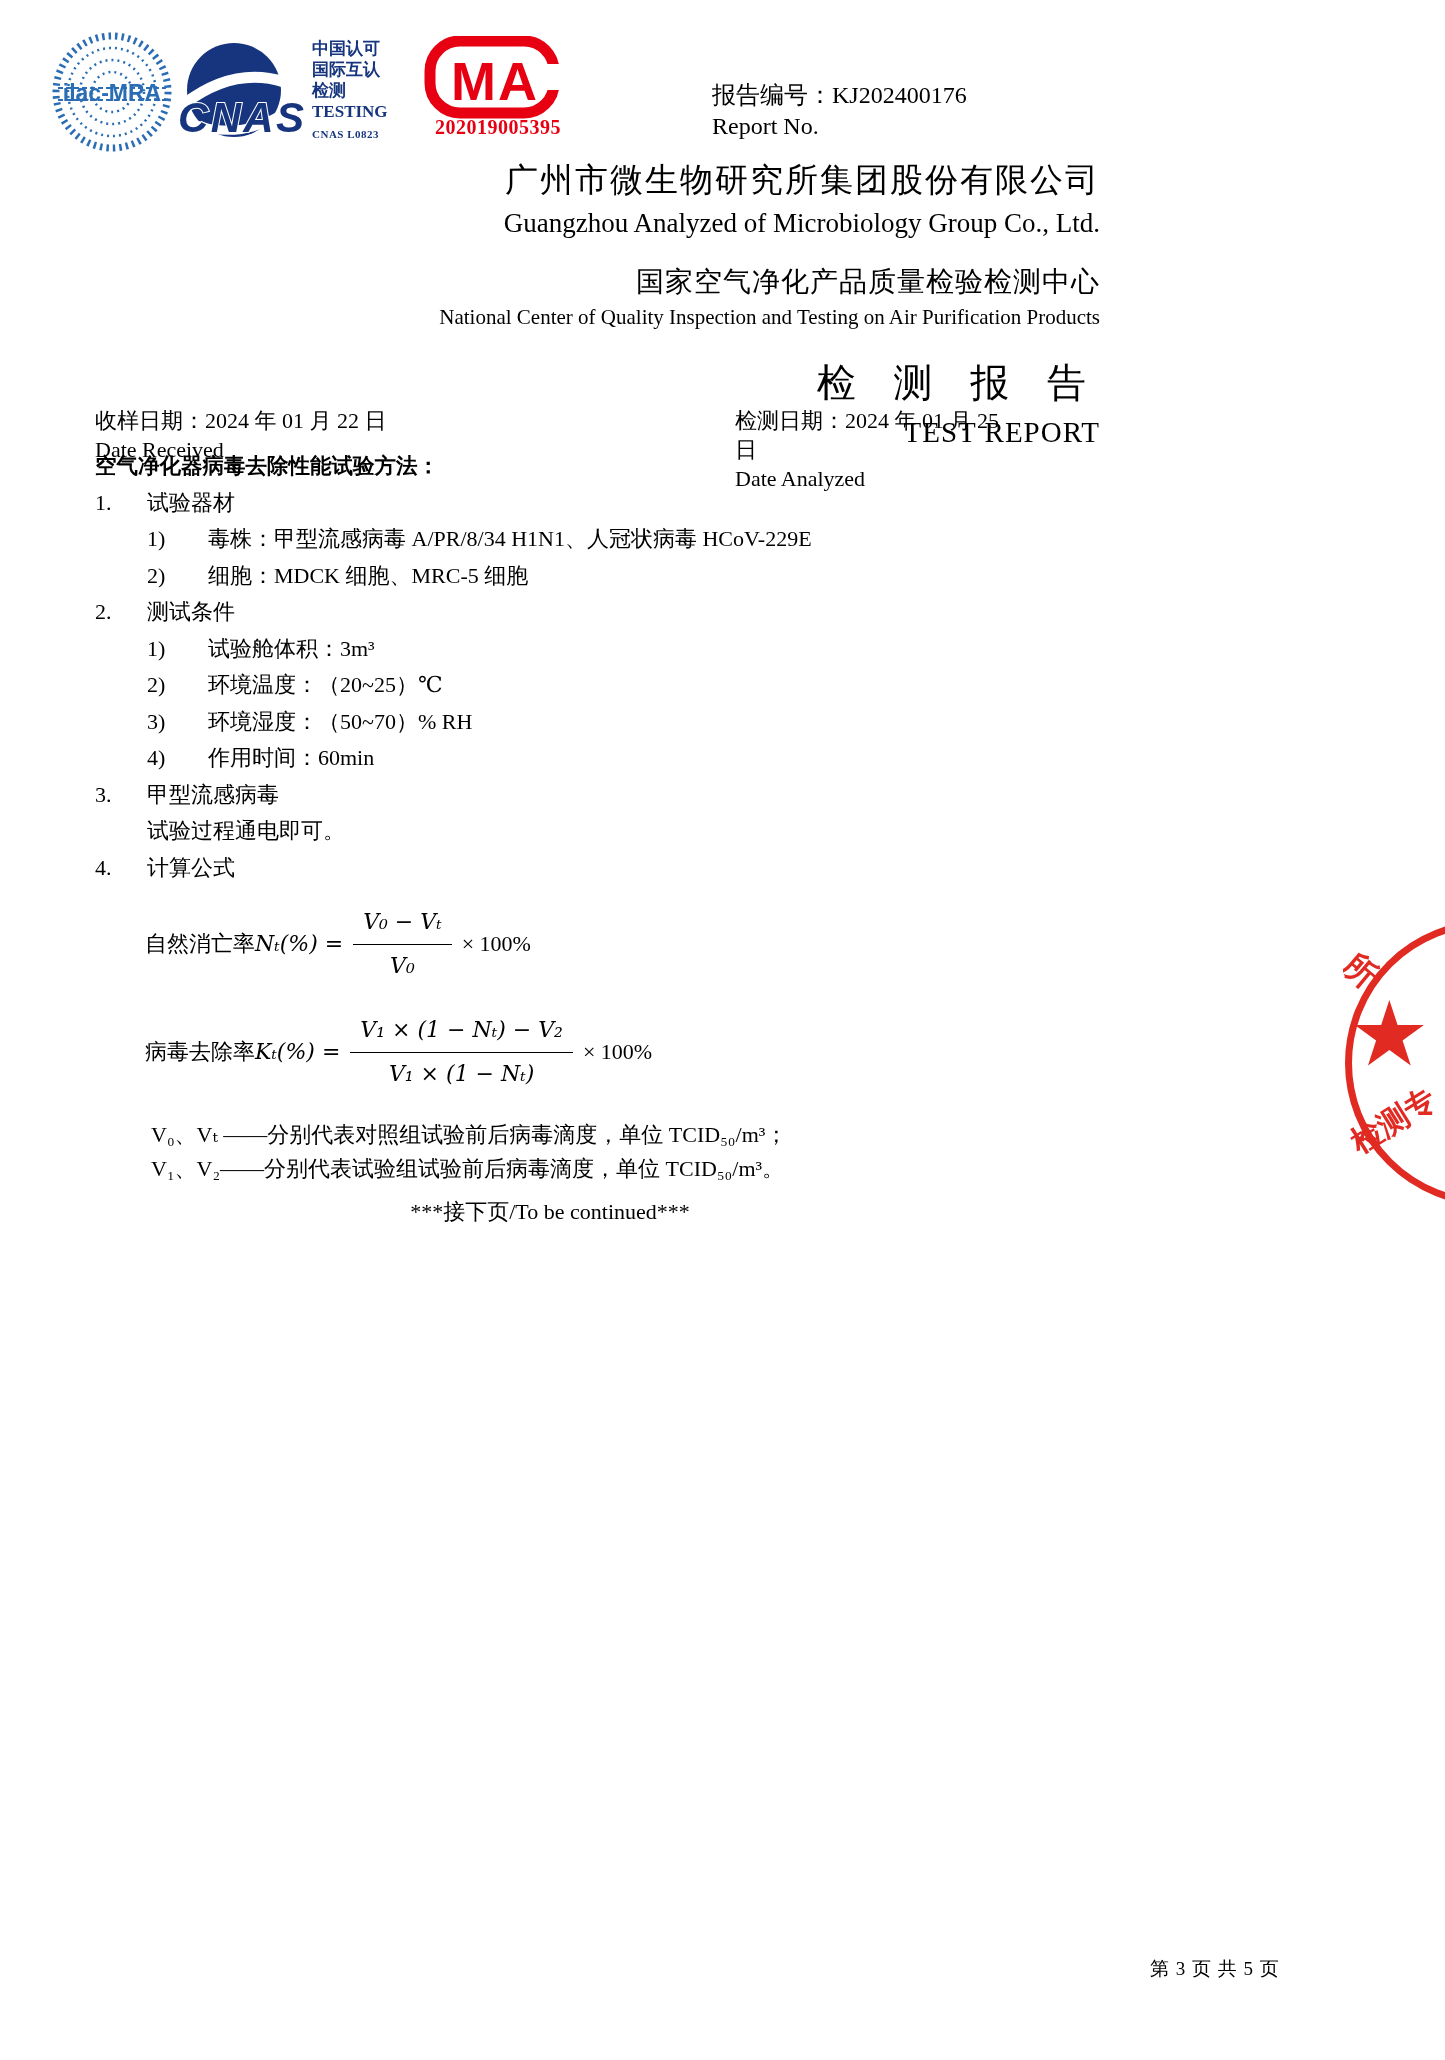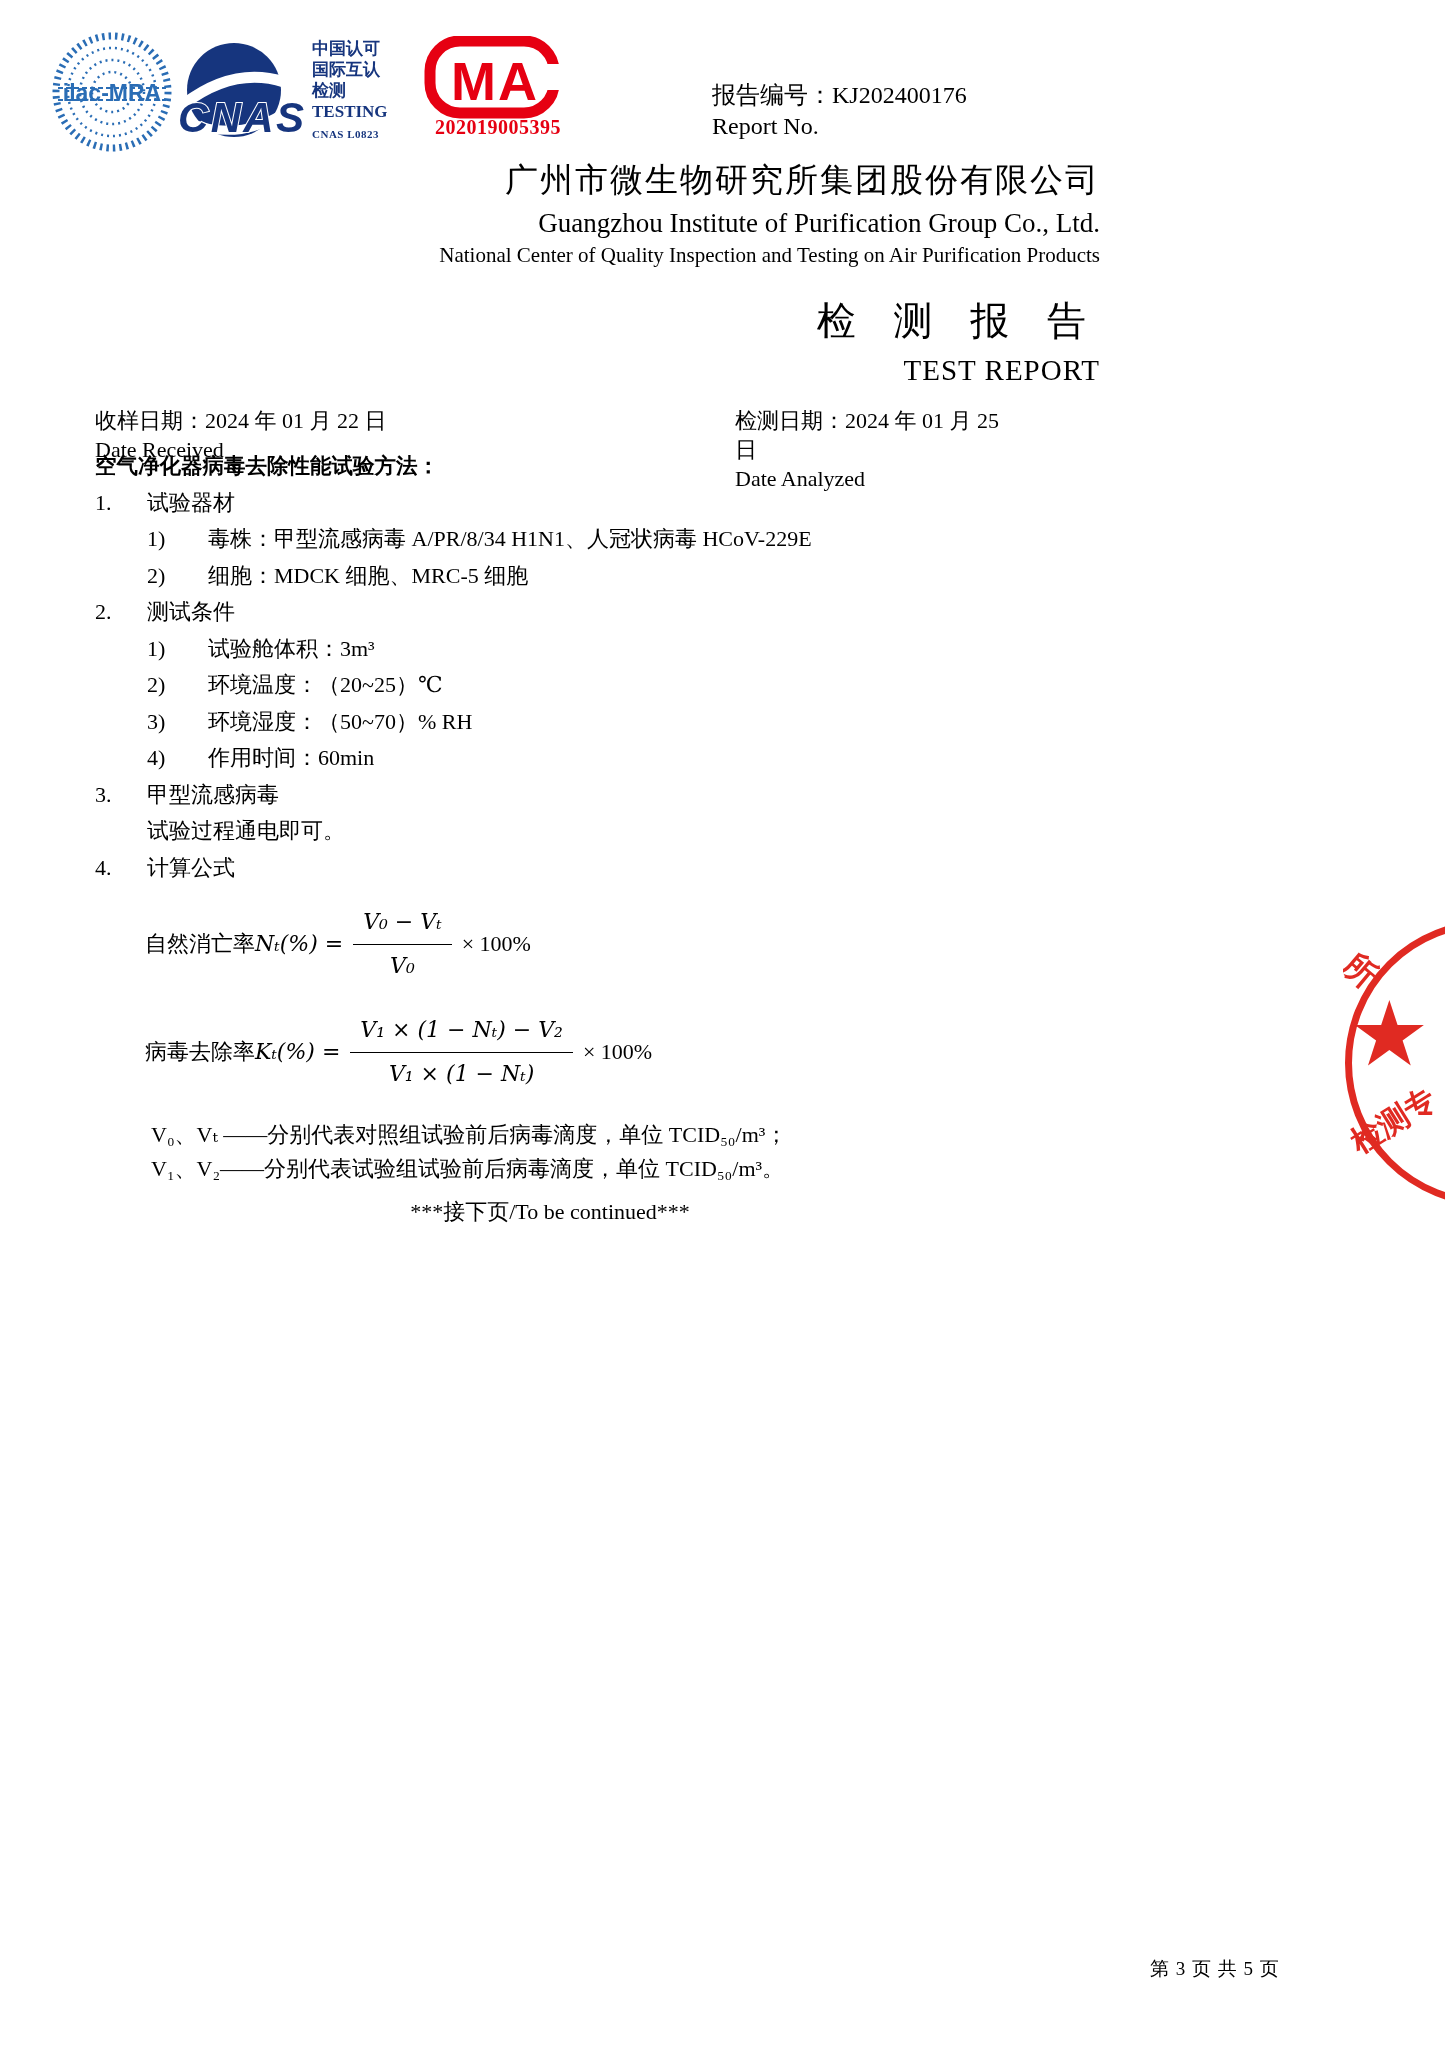--- a/index.html
+++ b/index.html
@@ -98,21 +98,22 @@
   </svg>
   <div class="cma-number">202019005395</div>
 
   <div class="report-no">
     <div>报告编号：KJ202400176</div>
     <div>Report No.</div>
   </div>
 
   <div class="title-block">
     <div class="company-cn">广州市微生物研究所集团股份有限公司</div>
-    <div class="company-en">Guangzhou Institute of Purification Group Co., Ltd.</div>
+    <div class="company-en">Guangzhou Analyzed of Microbiology Group Co., Ltd.</div>
+    <div class="center-cn">国家空气净化产品质量检验检测中心</div>
     <div class="center-en">National Center of Quality Inspection and Testing on Air Purification Products</div>
     <div class="report-title-cn">检 测 报 告</div>
     <div class="report-title-en">TEST REPORT</div>
   </div>
 
   <div class="dates">
     <div class="date-left">
       <div>收样日期：2024 年 01 月 22 日</div>
       <div>Date Received</div>
     </div>

